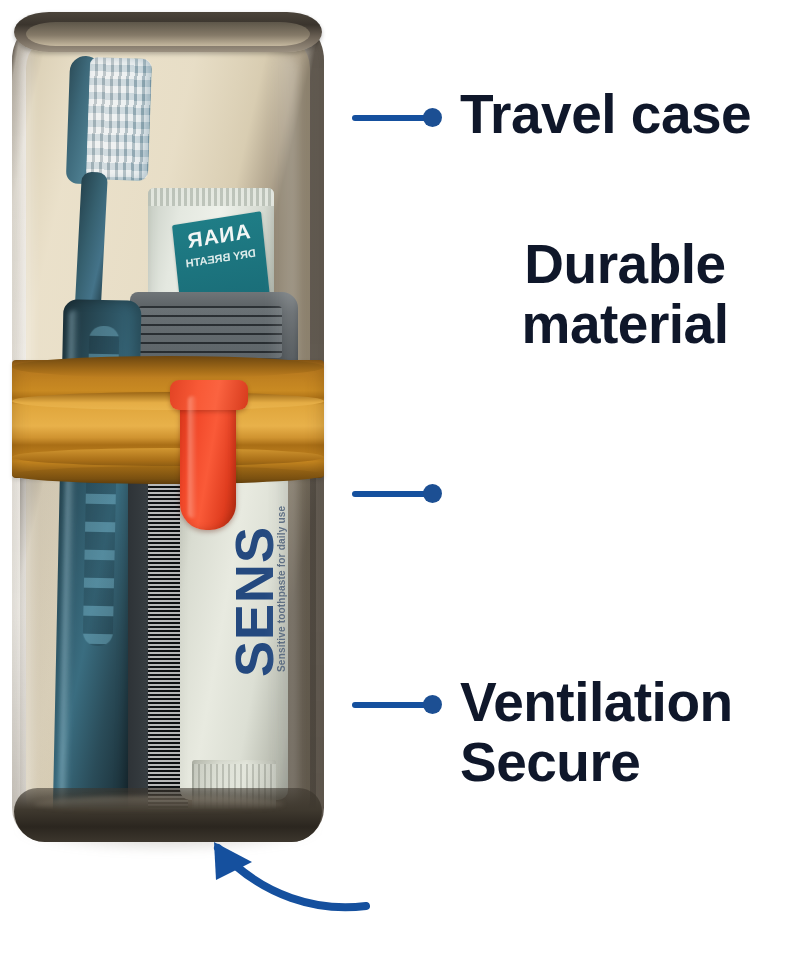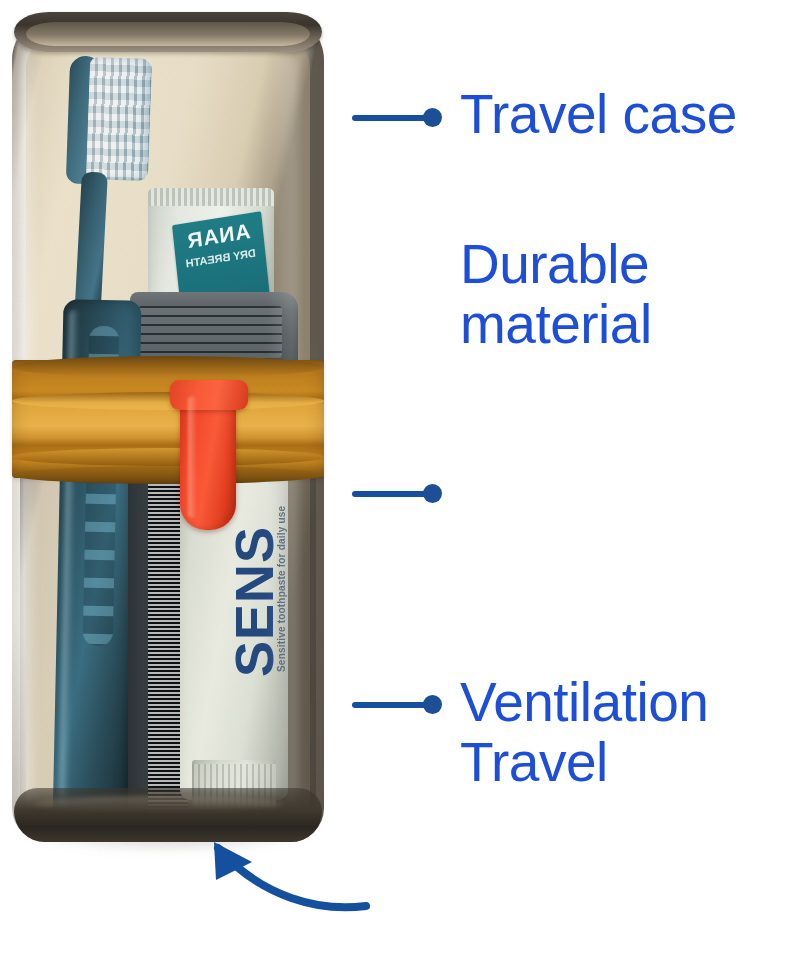--- a/index.html
+++ b/index.html
@@ -304,30 +304,30 @@
   .clip-hl{
     position:absolute;left:188px;top:396px;width:9px;height:122px;
     border-radius:6px;
     background:linear-gradient(90deg,rgba(255,190,170,.55),rgba(255,190,170,0));
     filter:blur(1.5px);
   }
 
   
   .ann-label{
     position:absolute;
-    color:#1d4ed8;
+    color:#0f172a;
     font-family:"Liberation Sans", sans-serif;
-    font-weight:400;
+    font-weight:700;
     font-size:55px;
     line-height:60px;
     letter-spacing:-0.5px;
     white-space:pre-line;
   }
   .lbl-travel    {left:460px; top:84px;  width:350px;}
-  .lbl-durable   {left:460px; top:234px; width:330px;}
+  .lbl-durable   {left:460px; top:234px; width:330px;text-align:center;}
   .lbl-secure    {left:460px; top:462px; width:330px;}
   .lbl-vent      {left:460px; top:672px; width:350px;}
 
   .leader{position:absolute;height:6px;background:#15509e;border-radius:3px;}
   .leader-dot{position:absolute;width:19px;height:19px;border-radius:50%;background:#1c4f93;}
 
   .ld-travel{left:352px;top:115px;width:78px;}
   .dot-travel{left:423px;top:108px;}
   .ld-secure{left:352px;top:491px;width:78px;}
   .dot-secure{left:423px;top:484px;}
@@ -403,21 +403,21 @@
 
   <div class="ann-label lbl-durable">Durable
 material</div>
 
   <div class="leader ld-secure"></div>
   <div class="leader-dot dot-secure"></div>
 
   <div class="leader ld-vent"></div>
   <div class="leader-dot dot-vent"></div>
   <div class="ann-label lbl-vent">Ventilation
-Travel</div>
+Secure</div>
 
   <div class="arrow-wrap">
     <svg width="210" height="110" viewBox="0 0 210 110">
       <path d="M 196 80 C 150 86, 92 72, 48 22" stroke="#15509e" stroke-width="8" fill="none" stroke-linecap="round"></path>
       <path d="M 44 16 L 46 54 L 82 36 Z" fill="#15509e"></path>
     </svg>
   </div>
 
 </div>
 

